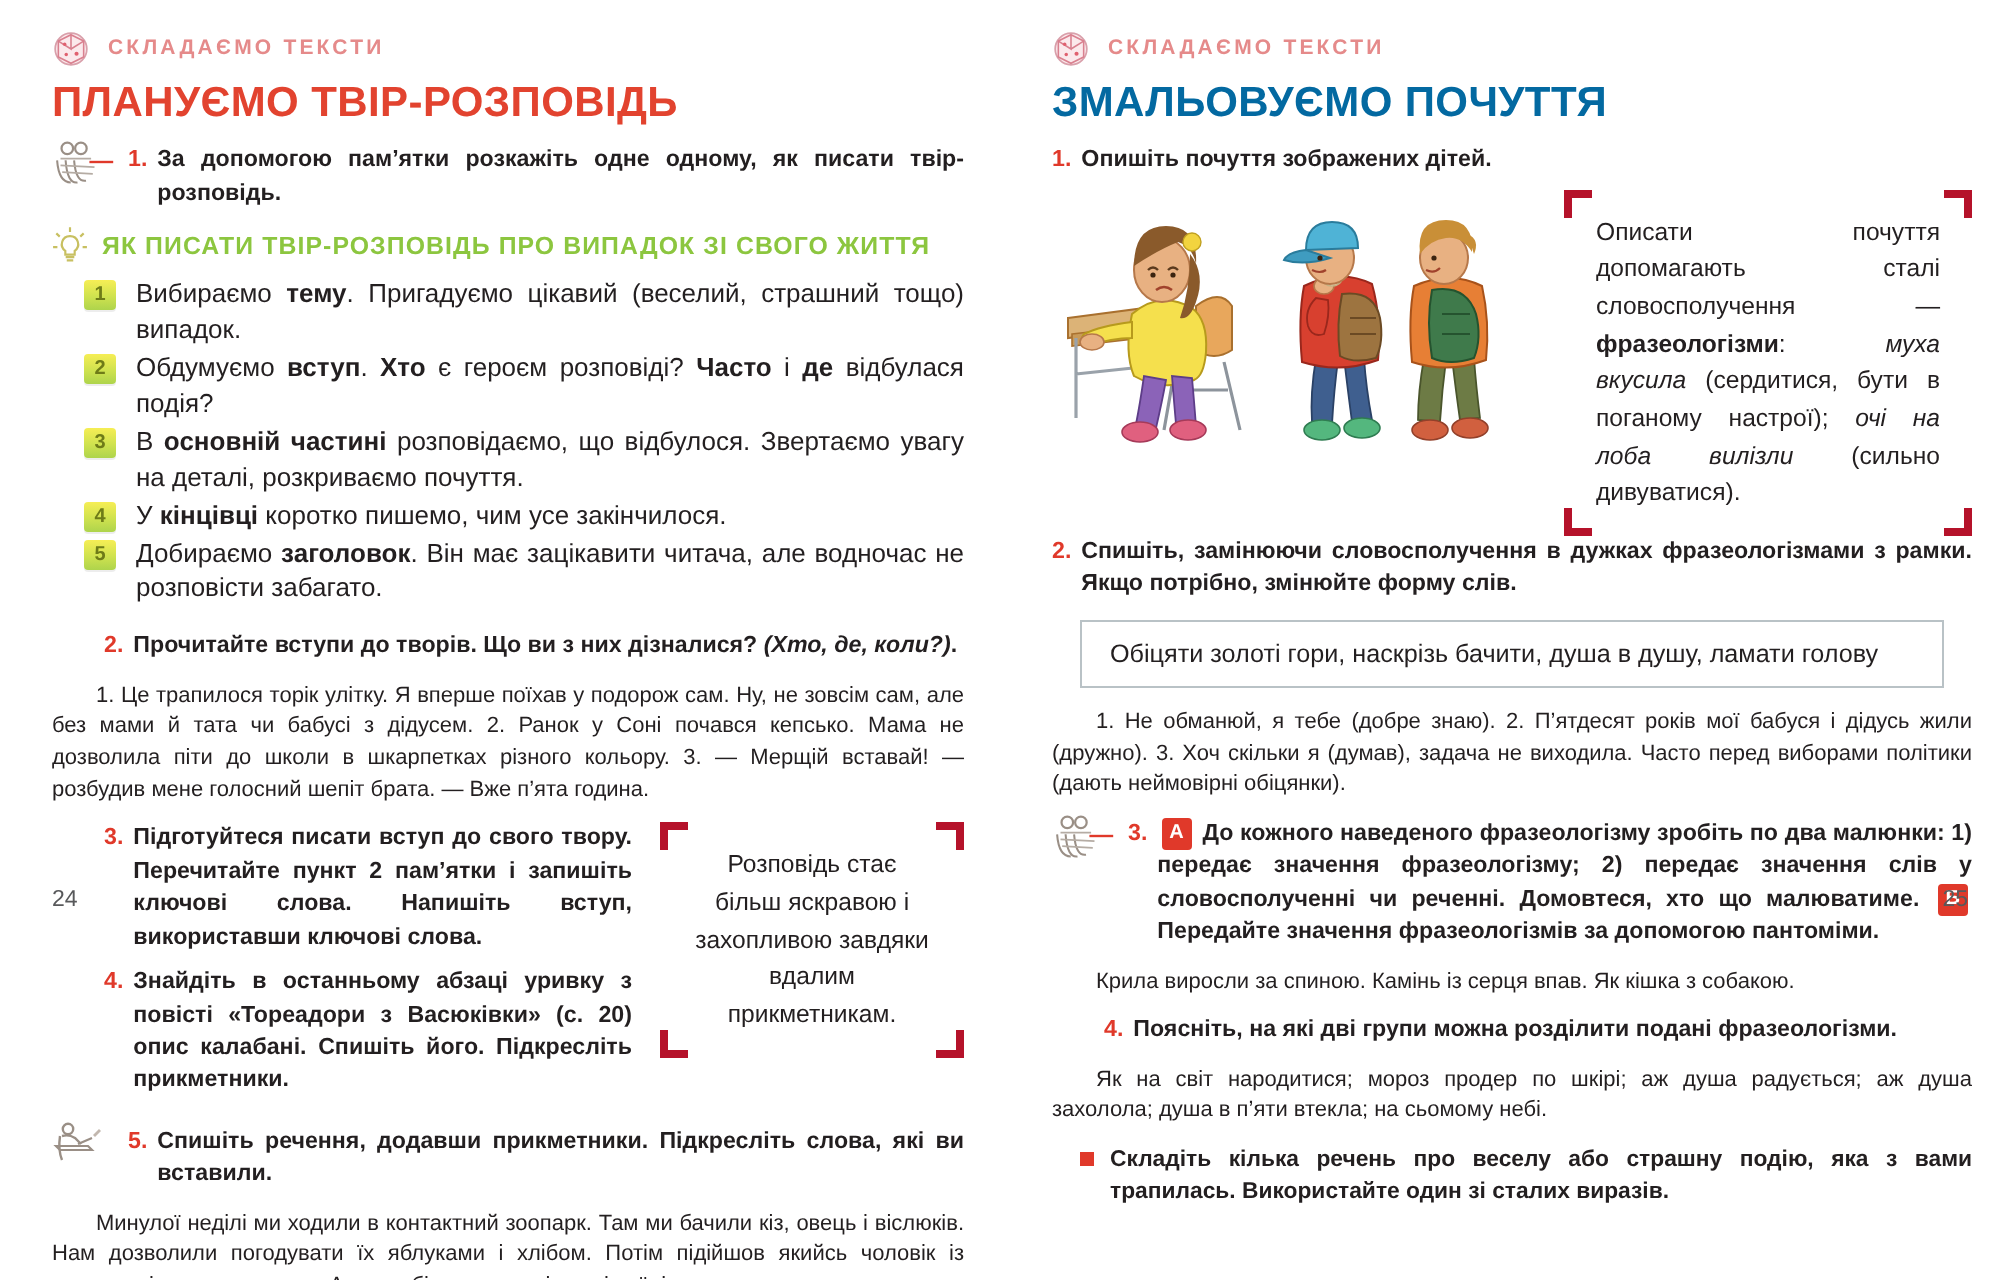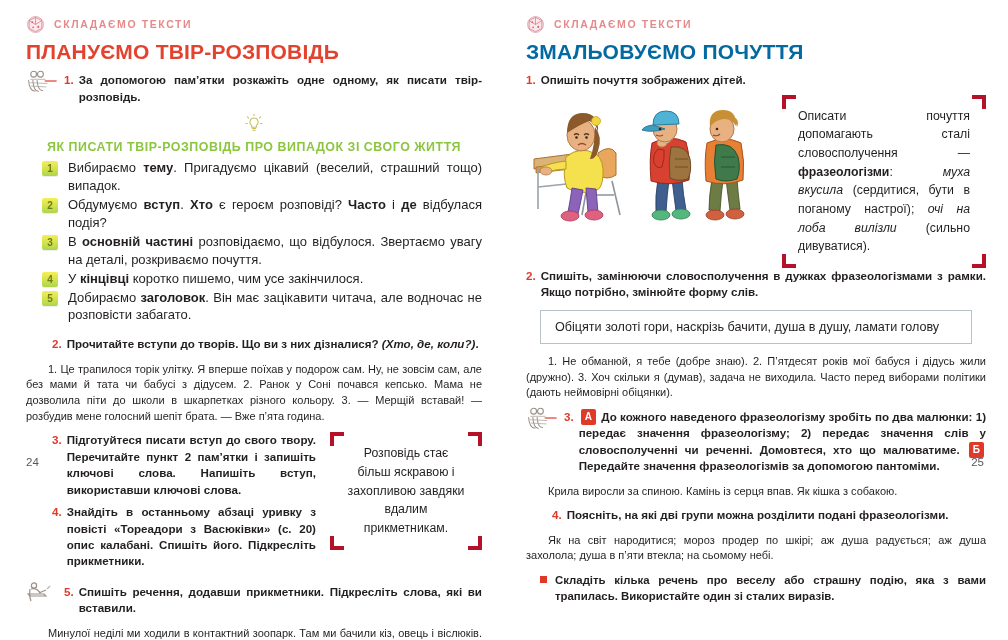--- a/index.html
+++ b/index.html
@@ -38,21 +38,21 @@
 
   .icon-task { position: relative; padding-left: 38px; }
   .icon-task .task-icon { position: absolute; left: 0; top: -3px; }
 
   
   .speak-icon { width: 34px; height: 24px; }
   .write-icon { width: 30px; height: 26px; }
 
   
   .memo { margin: 8px 0 10px 0; }
-  .memo-head { display: flex; align-items: center; gap: 7px; margin-bottom: 5px; flex-direction: column; }
+  .memo-head { display: flex; align-items: center; gap: 7px; margin-bottom: 5px; }
   .bulb-icon { width: 18px; height: 20px; flex: none; }
   .memo-title {
     font-size: 12.4px; font-weight: 700; letter-spacing: .55px;
     color: #8cc63f; text-transform: uppercase;
   }
   .memo-list { margin: 0; padding: 0; list-style: none; }
   .memo-item { display: flex; margin-bottom: 1px; }
   .memo-badge {
     width: 16px; height: 15px; flex: none; margin: 2px 10px 0 16px;
     background: linear-gradient(180deg,#f6ee55 0%, #cfe24f 55%, #aed44c 100%);
@@ -97,21 +97,21 @@
     font-size: 10px; padding: 1px 4px; border-radius: 2px; vertical-align: 1px;
     margin: 0 2px;
   }
 
   
   .illus-row { display: flex; align-items: flex-start; gap: 6px; margin-top: 4px; }
   .illus { width: 250px; height: 132px; flex: none; }
   .side-callout { flex: 1; }
 
   
-  .folio { position: absolute; bottom: 12px; font-size: 11.5px; color: #58595b; }
+  .folio { position: absolute; bottom: 24px; font-size: 11.5px; color: #58595b; }
   .folio.left { left: 26px; }
   .folio.right { right: 24px; }
 
   b, strong { font-weight: 700; }
   i, em { font-style: italic; }
 </style>
 </head>
 <body>
 
 <div class="spread">

